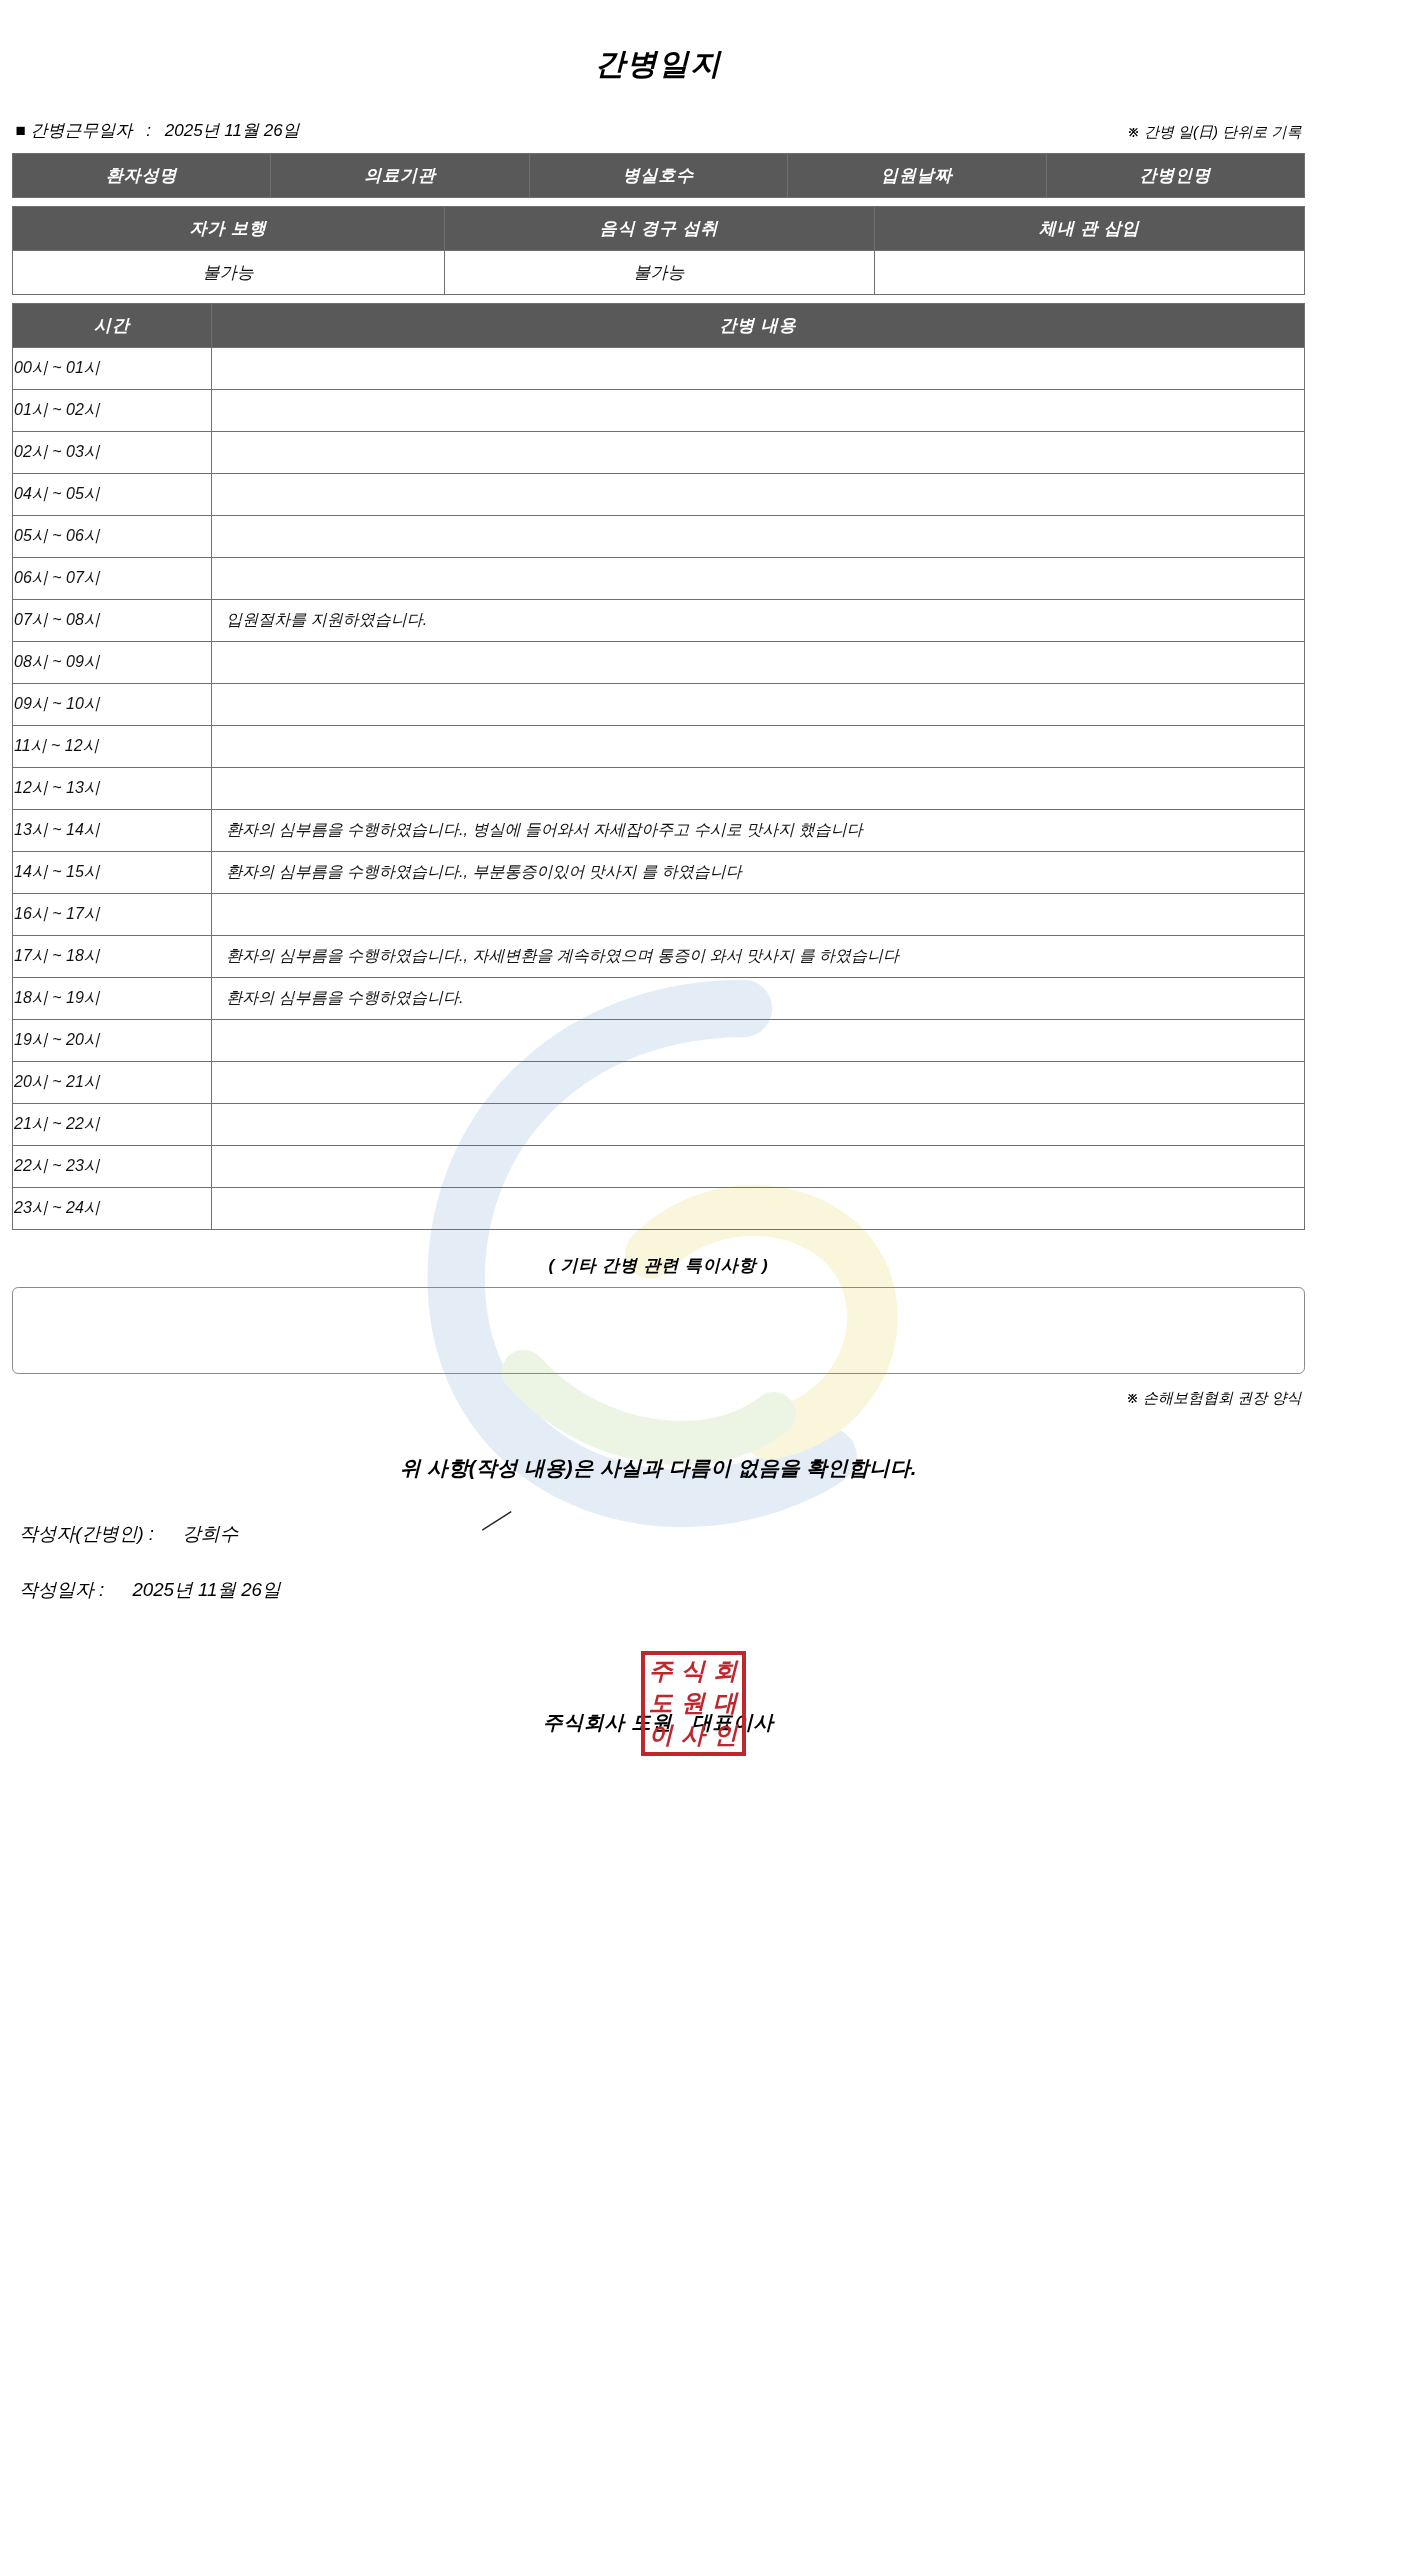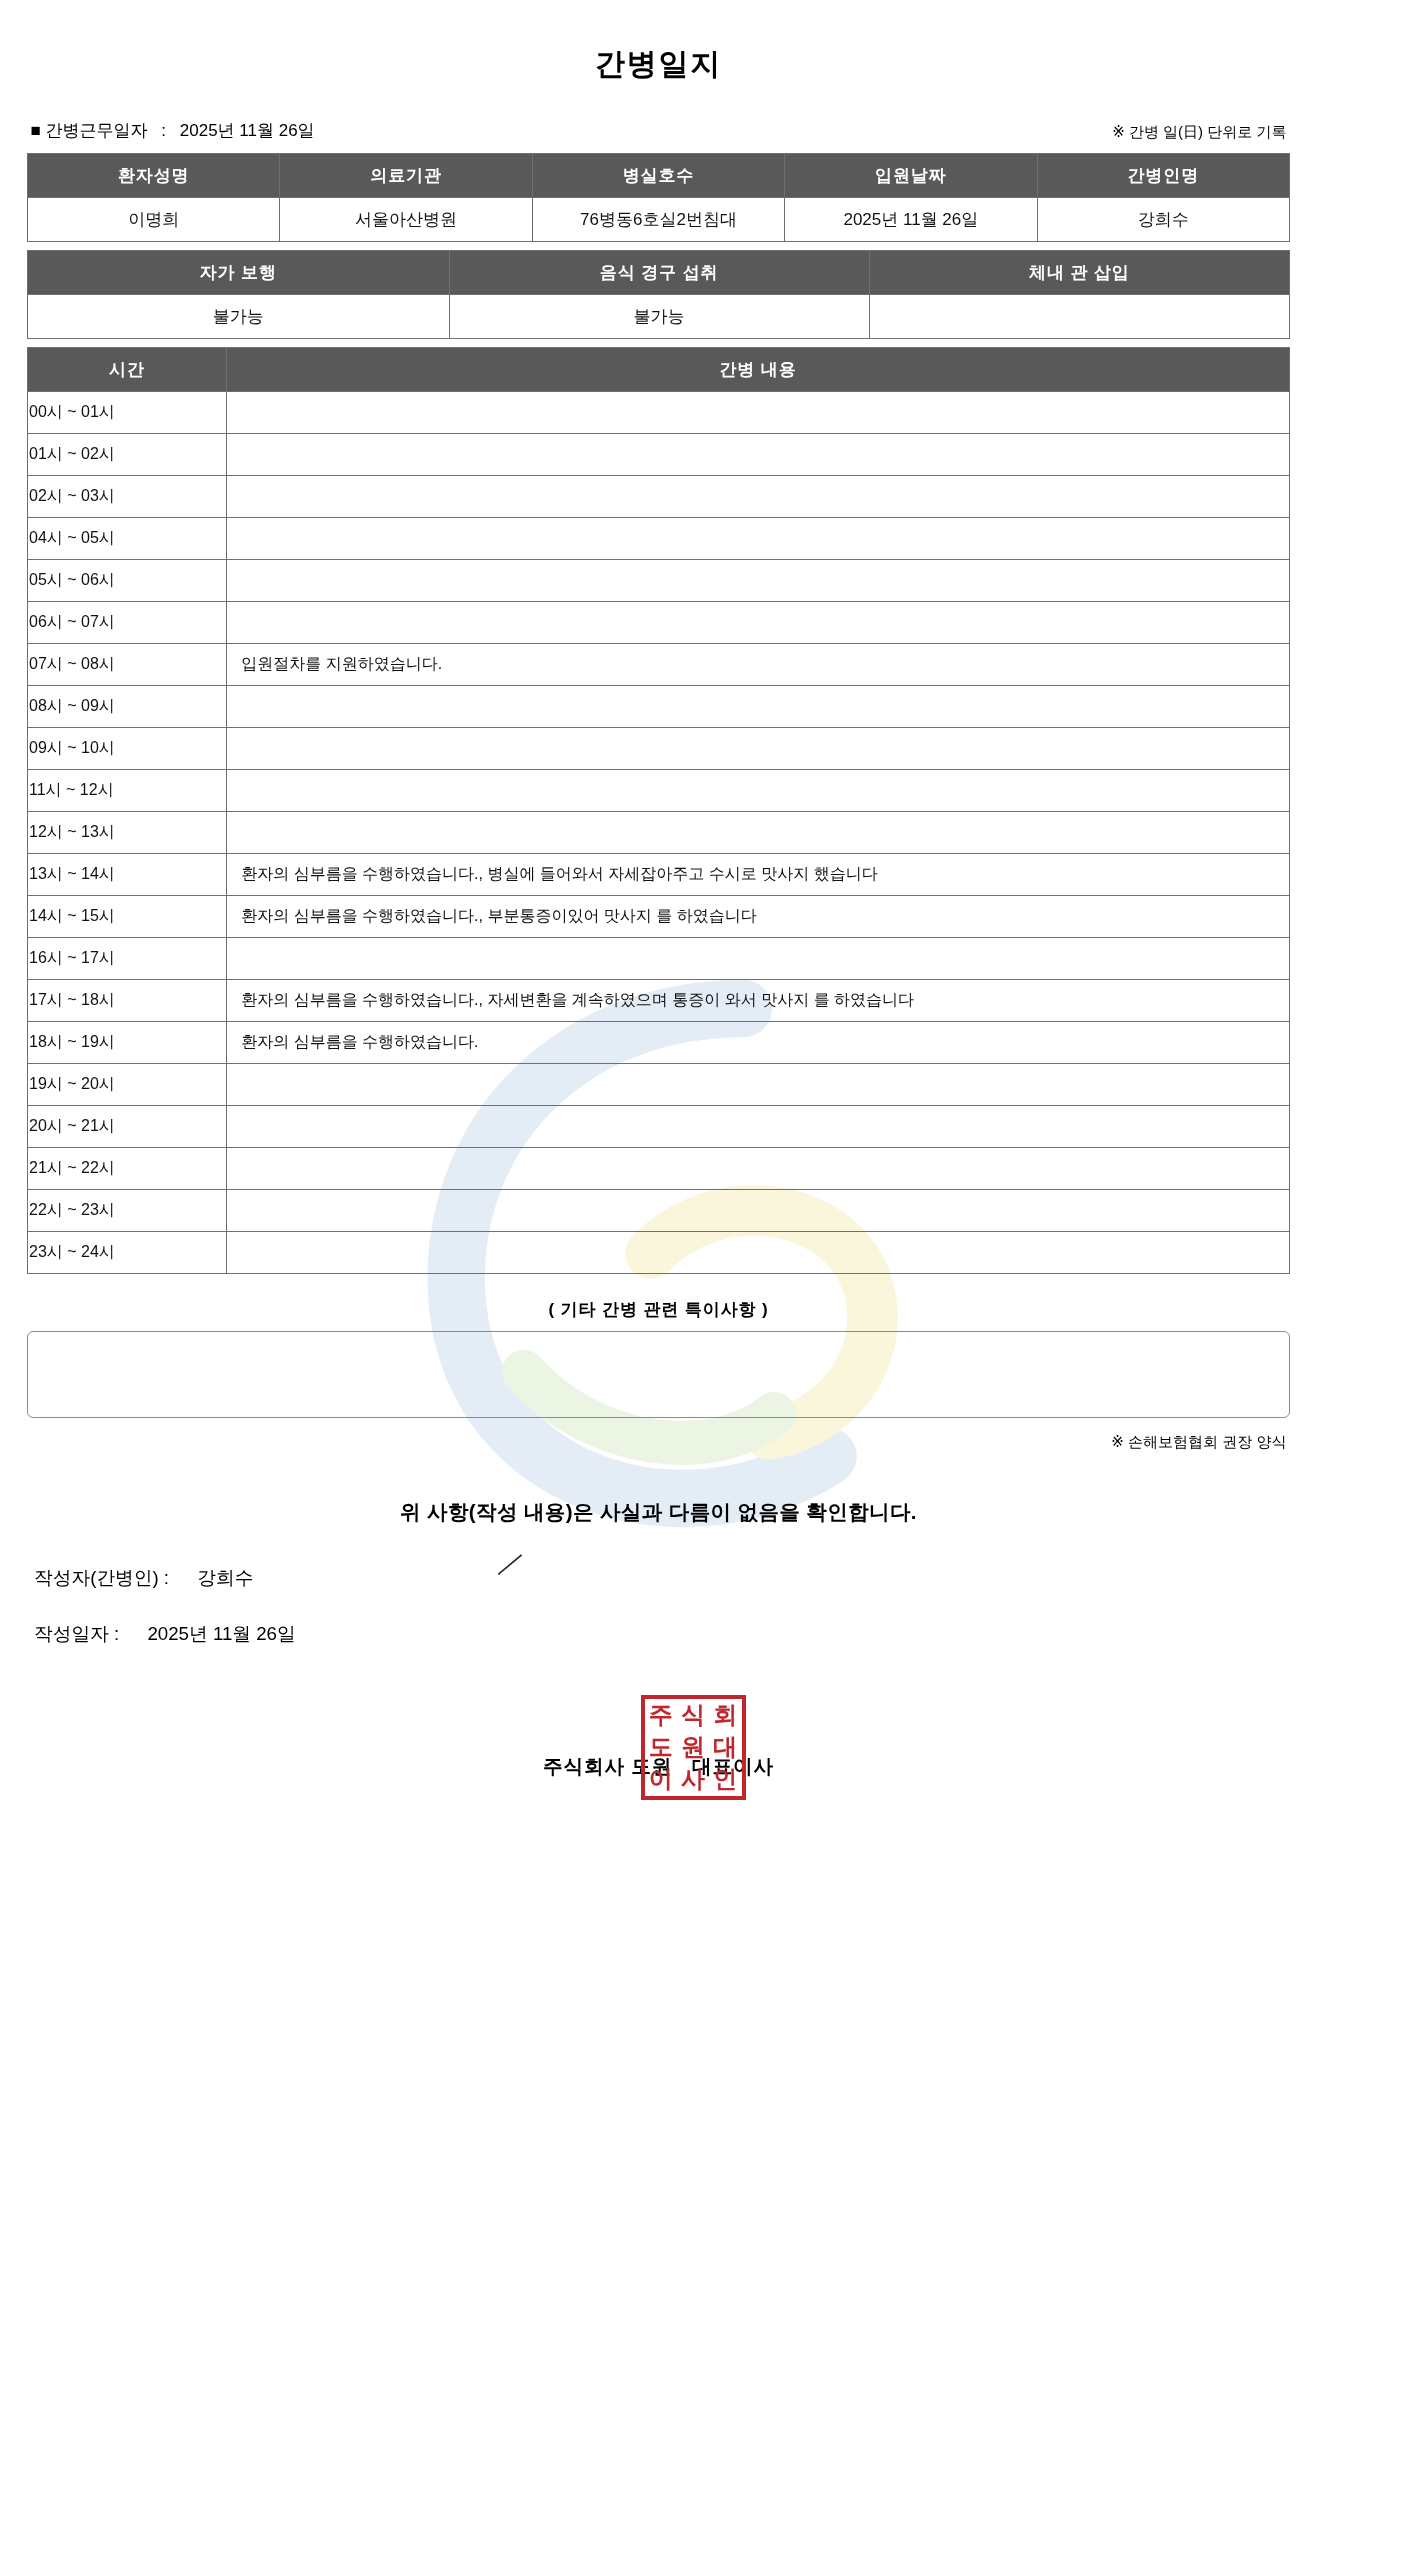--- a/index.html
+++ b/index.html
@@ -12,21 +12,22 @@
     min-height: 2576px;
     font-family: "Liberation Sans", "DejaVu Sans", sans-serif;
     color: #000;
     position: relative;
   }
   .page {
     position: relative;
     width: 1317px;
     min-height: 2576px;
     box-sizing: border-box;
-    padding: 0 27px;
+    padding: 0 12px;
+    font-style: italic;
   }
   
   .watermark {
     position: absolute;
     left: 50%;
     top: 907px;
     transform: translateX(-50%);
     width: 676px;
     height: 676px;
     z-index: 0;
@@ -198,27 +199,20 @@
     </div>
 
     <table class="tbl">
       <tbody>
           <tr>
         <th>환자성명</th>
         <th>의료기관</th>
         <th>병실호수</th>
         <th>입원날짜</th>
         <th>간병인명</th>
-      </tr>
-      <tr>
-        <td>이명희</td>
-        <td>서울아산병원</td>
-        <td>76병동6호실2번침대</td>
-        <td>2025년 11월 26일</td>
-        <td>강희수</td>
       </tr>
     </tbody>
       </table>
 
     <table class="tbl">
       <tbody>
           <tr>
         <th style="width:33.4%">자가 보행</th>
         <th style="width:33.3%">음식 경구 섭취</th>
         <th style="width:33.3%">체내 관 삽입</th>

